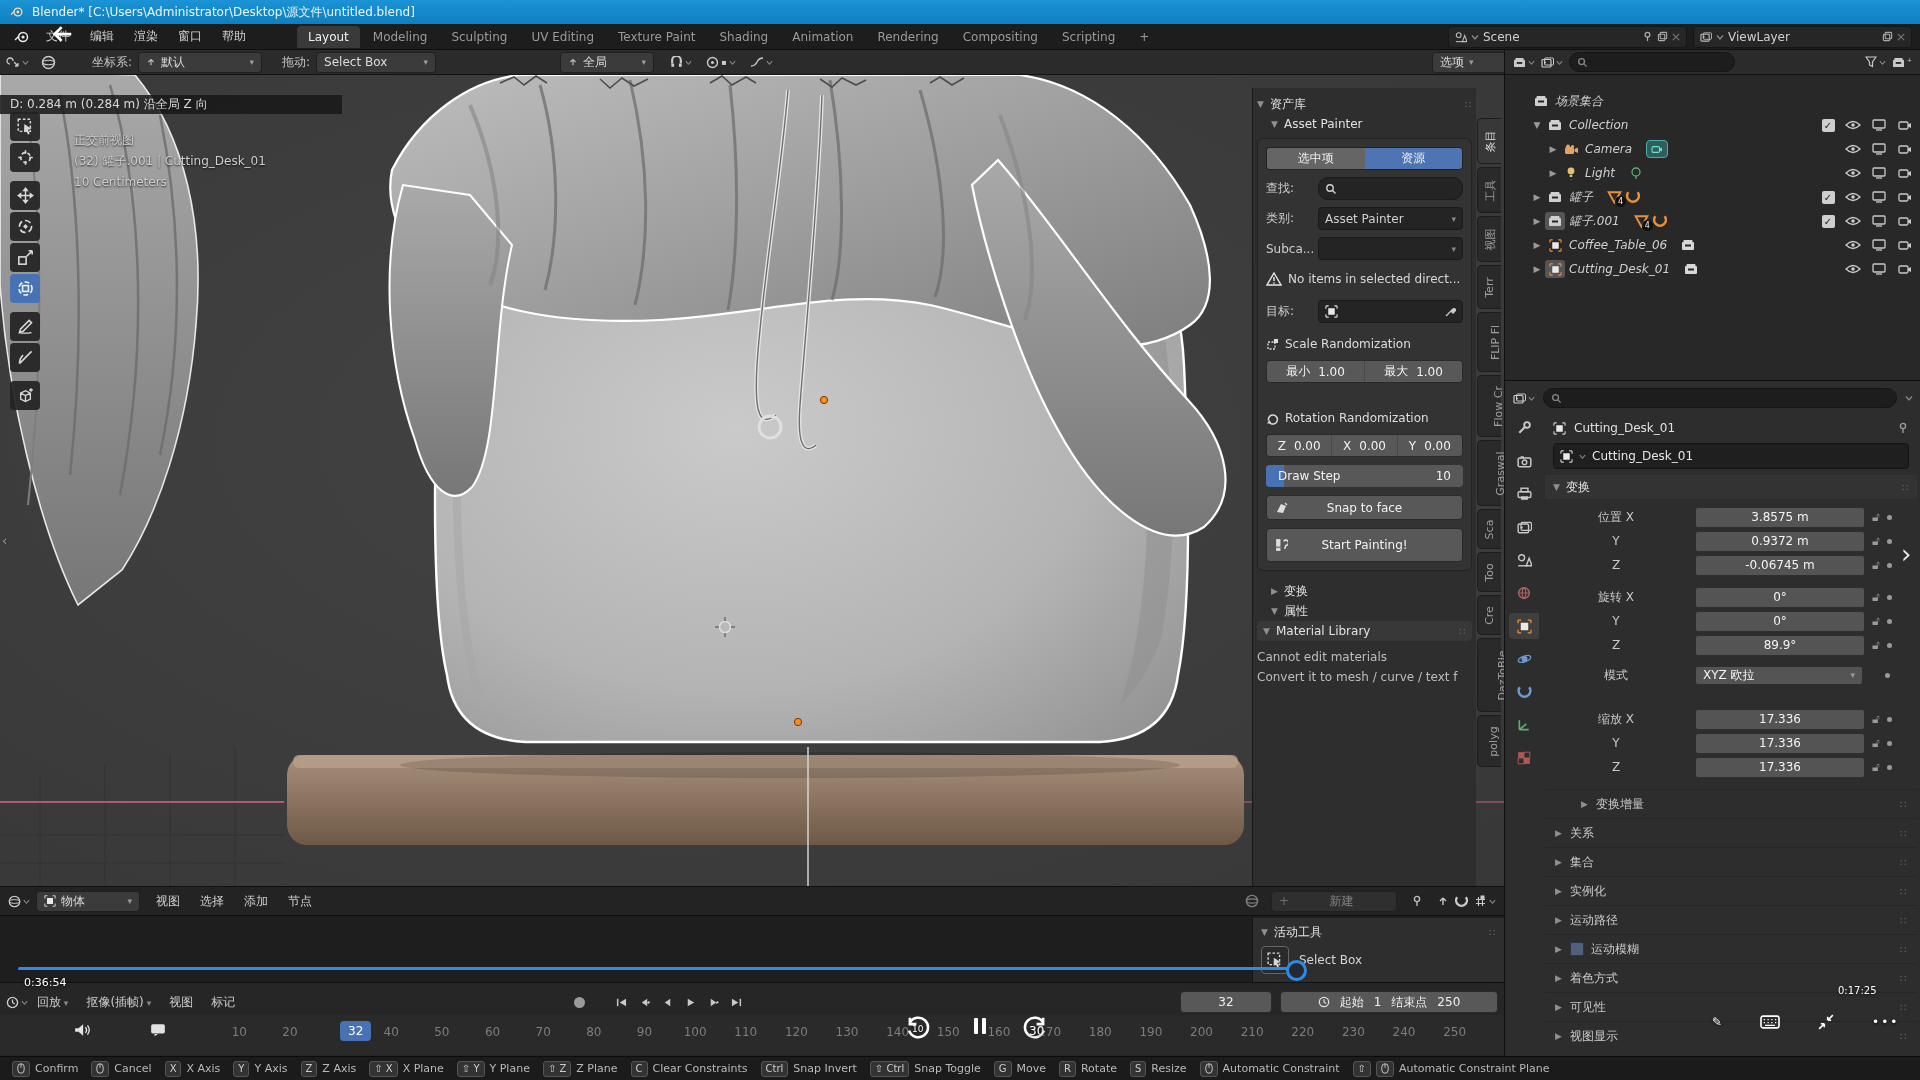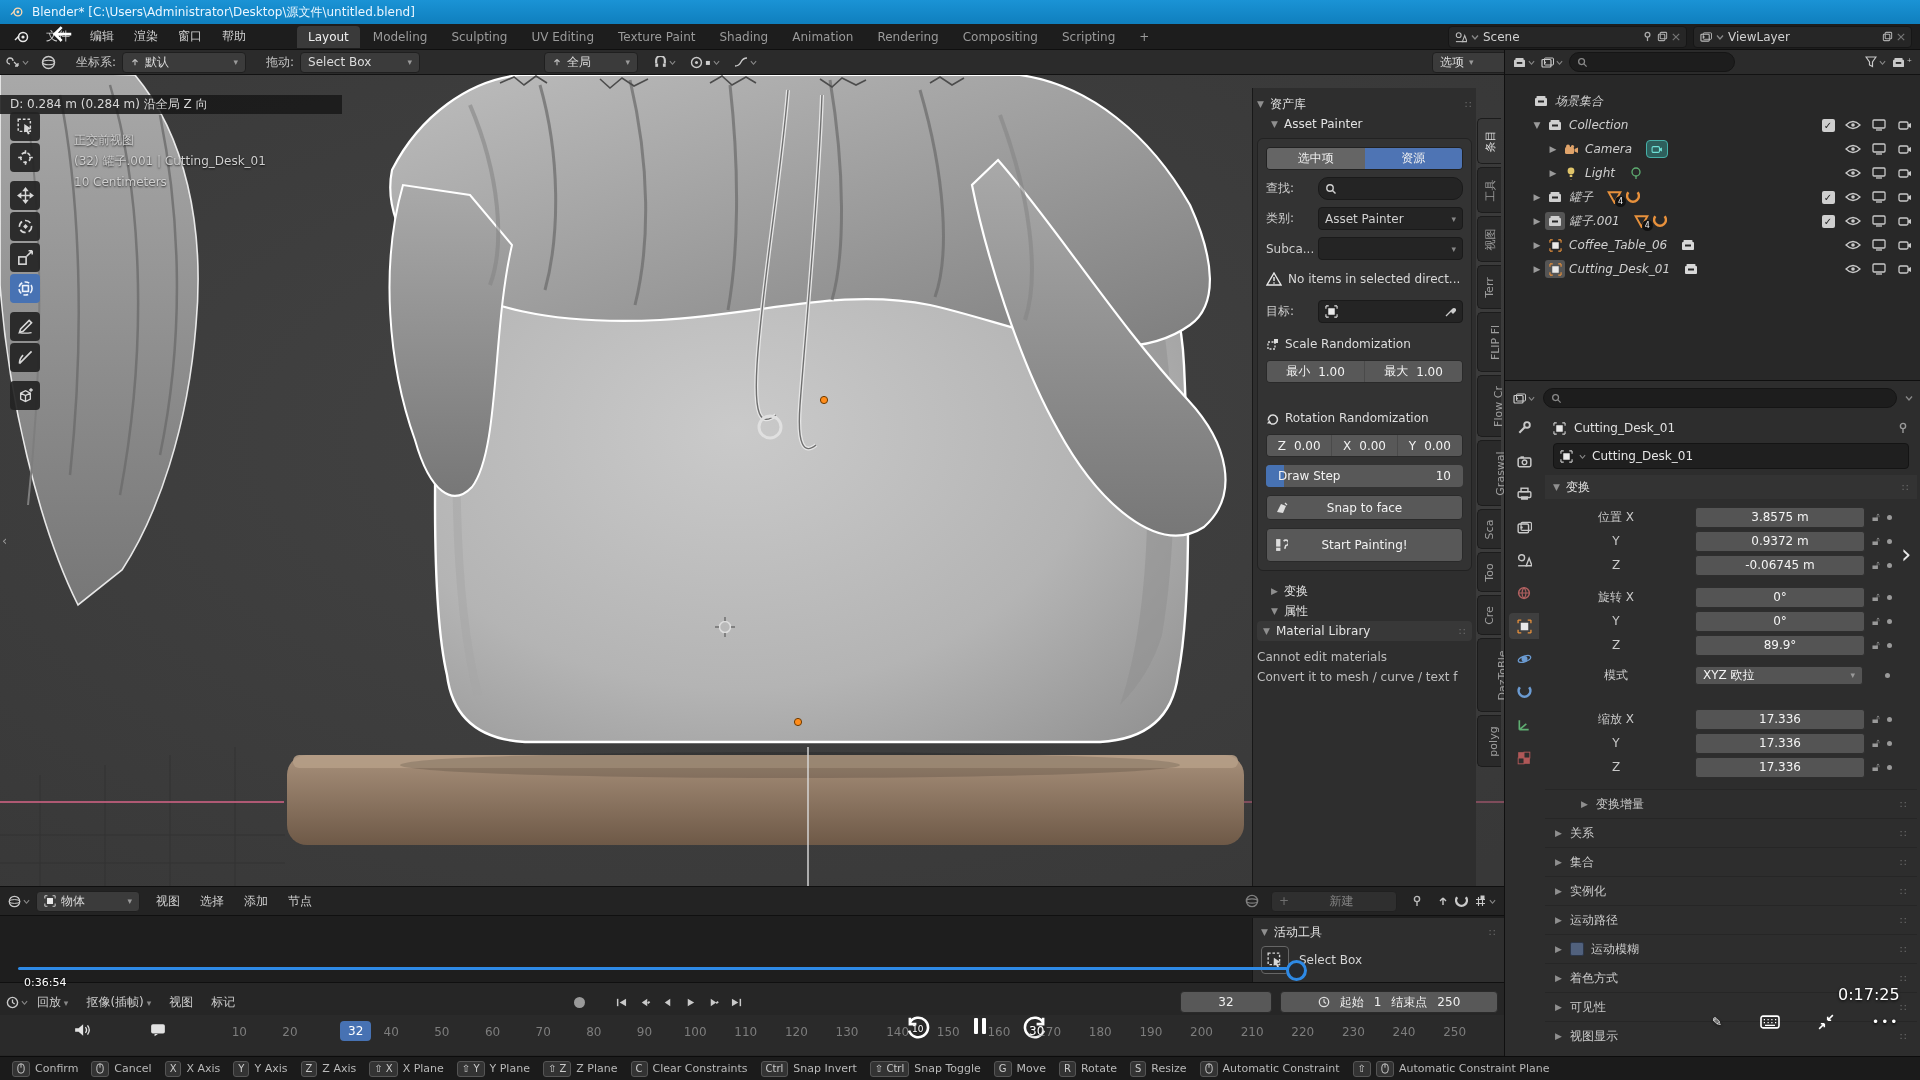--- a/index.html
+++ b/index.html
@@ -479,21 +479,21 @@
       </svg>
       <svg width="7" height="7" style="color:#888">
         <use href="#i-caret"></use>
       </svg>
   </span>
   <span class="mini-ic" style="margin-left:6px">
     <svg width="15" height="15">
         <use href="#i-sphere"></use>
       </svg>
   </span>
-  <span class="hlabel" style="margin-left:14px">坐标系:</span>
+  <span class="hlabel" style="margin-left:30px">坐标系:</span>
   <span class="dd" style="width:108px">
     <svg width="10" height="10" style="color:#bbb">
         <use href="#i-upload"></use>
       </svg>
     <span>默认</span>
       <span class="grow"></span>
       <span class="car">▾</span>
   </span>
   <span class="hlabel" style="margin-left:14px">拖动:</span>
   <span class="dd" style="width:104px">
@@ -1846,21 +1846,21 @@
           <use href="#i-mouse"></use>
         </svg>
       </span>
     <span>Automatic Constraint Plane</span>
   </span>
   </div>
 
 <div id="progressline" class="abs"></div>
 <div id="progressknob" class="abs"></div>
 <div class="abs ovl" style="left:24px;top:976px;font-size:11px;z-index:70">0:36:54</div>
-<div class="abs ovl" style="left:1838px;top:985px;font-size:16px;z-index:70">0:17:25</div>
+<div class="abs ovl" style="left:1838px;top:985px;font-size:10px;z-index:70">0:17:25</div>
 <div class="abs ovl" style="left:905px;top:1016px;z-index:70;display:flex;align-items:center">
   <svg width="26" height="26" style="color:#fff">
       <use href="#i-rewind"></use>
     </svg>
   <span style="position:absolute;left:7px;top:8px;font-size:9px">10</span>
 </div>
 <div class="abs ovl" style="left:972px;top:1018px;z-index:70">
   <span class="pausebar"></span><span class="pausebar"></span>
 </div>
 <div class="abs ovl" style="left:1022px;top:1016px;z-index:70;display:flex;align-items:center">

